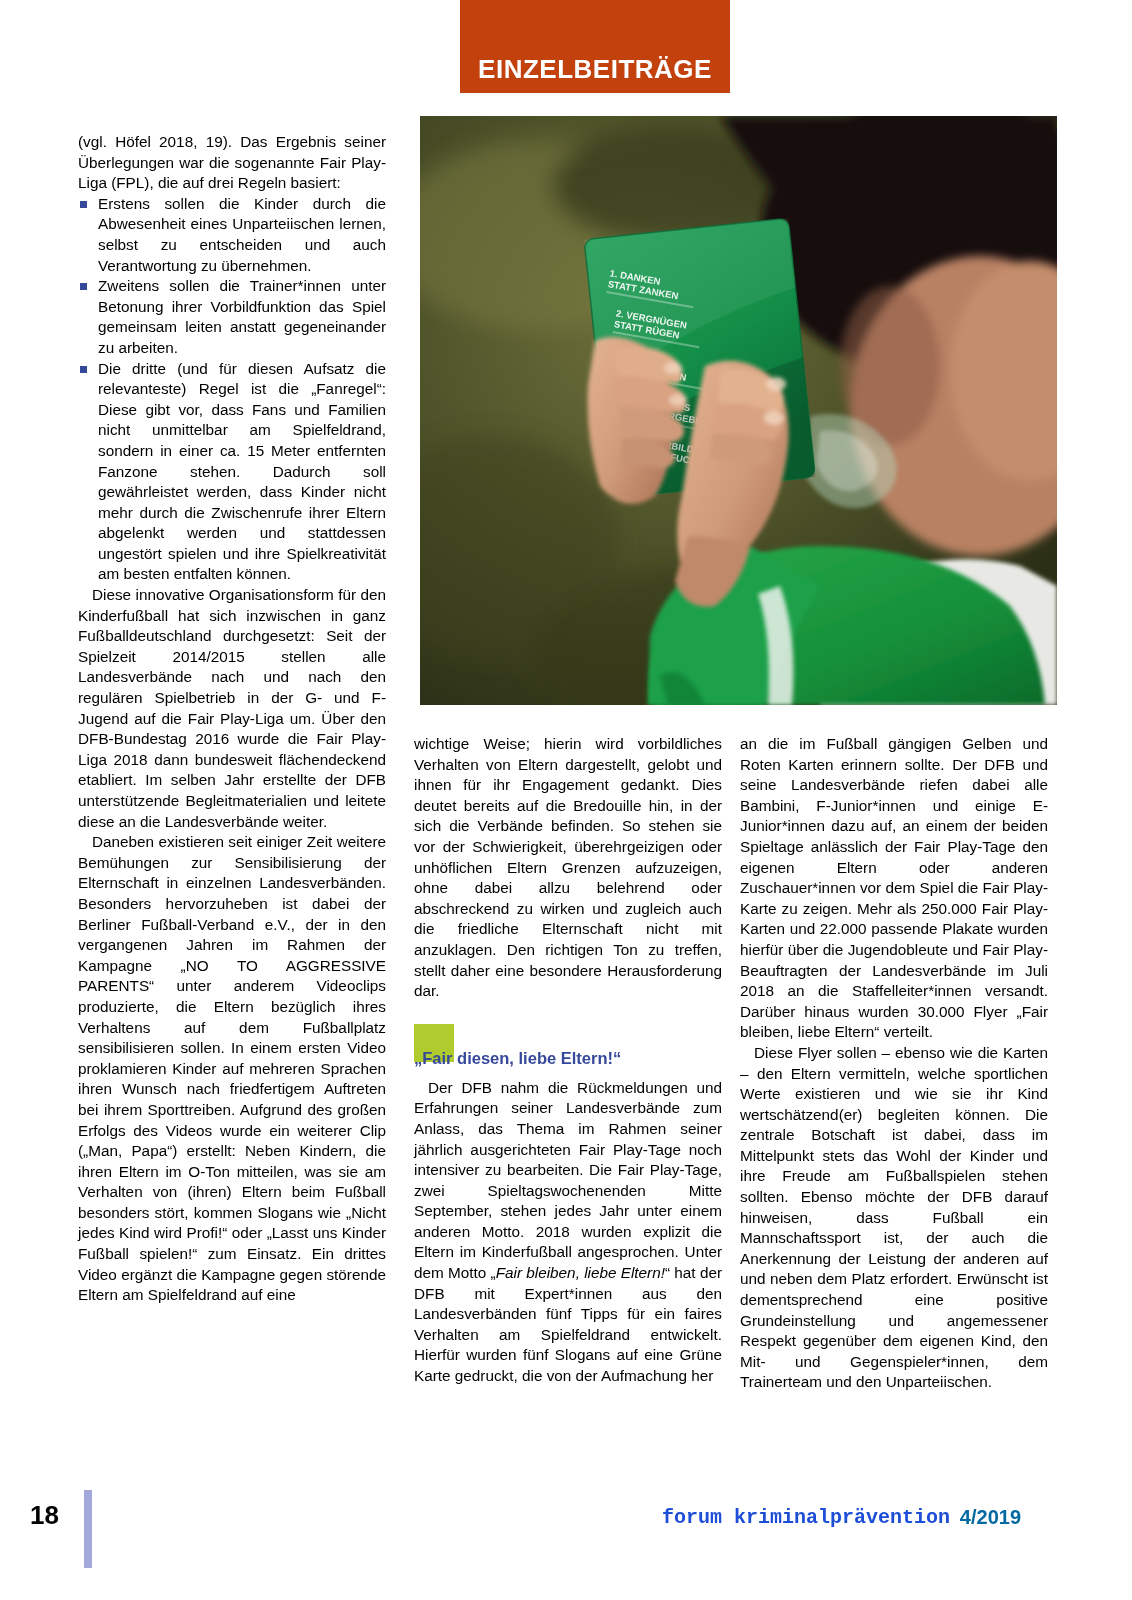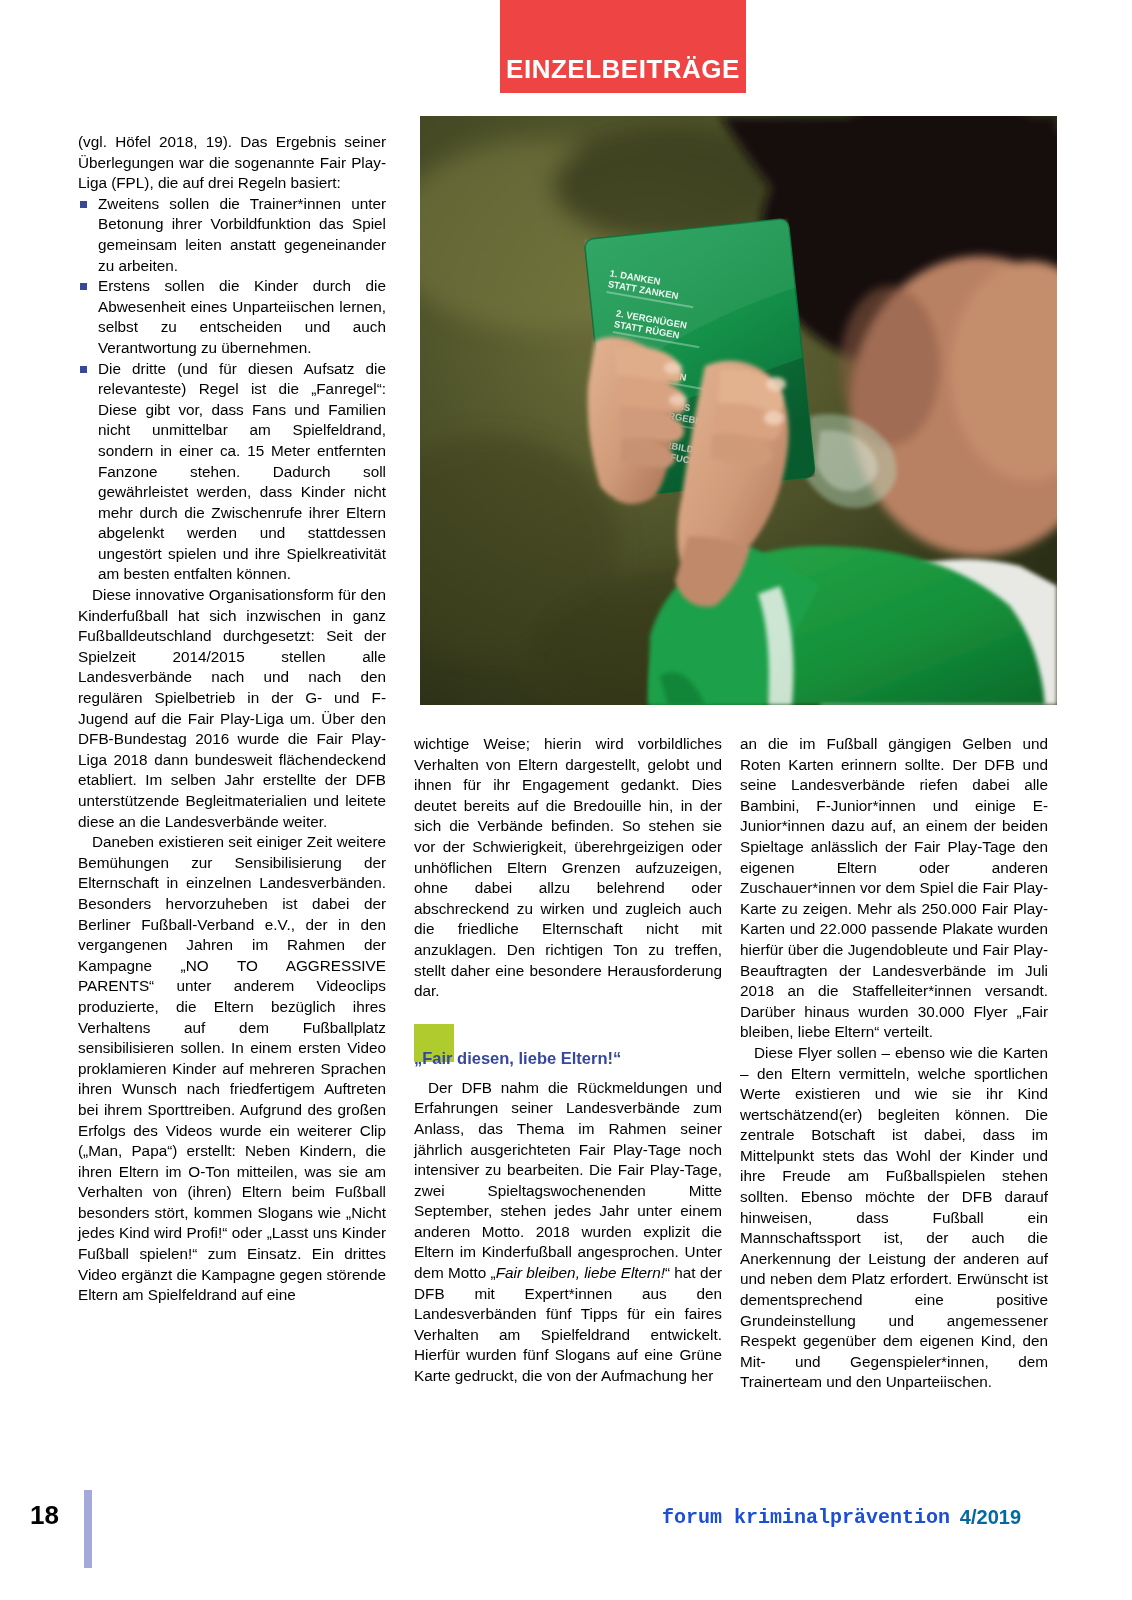--- a/index.html
+++ b/index.html
@@ -13,24 +13,23 @@
     font-family: "DejaVu Sans", sans-serif;
     position: relative;
     overflow: hidden;
   }
 
   
   #header-banner {
     position: absolute;
     left: 460px;
     top: 0;
-    width: 246px;
+    width: 270px;
     height: 93px;
-    background: #ef4444;
-    margin-left: 40px;
+    background: #c2410c;
   }
   #header-banner-title {
     position: absolute;
     left: 0;
     right: 0;
     bottom: 8px;
     text-align: center;
     color: #ffffff;
     font-family: "Liberation Sans", sans-serif;
     font-weight: bold;
@@ -321,25 +320,25 @@
 </div>
 
 <div id="page-body">
 
   <div class="col" id="col-left">
     <p class="body">(vgl. Höfel 2018, 19). Das Ergebnis seiner Überlegungen war die sogenannte Fair Play-Liga (FPL), die auf drei Regeln basiert:</p>
 
     <ul class="rules">
       <li>
         <span class="bullet-sq"></span>
-        <span>Zweitens sollen die Trainer*innen unter Betonung ihrer Vorbildfunktion das Spiel gemeinsam leiten anstatt gegeneinander zu arbeiten.</span>
+        <span>Erstens sollen die Kinder durch die Abwesenheit eines Unparteiischen lernen, selbst zu entscheiden und auch Verantwortung zu übernehmen.</span>
       </li>
       <li>
         <span class="bullet-sq"></span>
-        <span>Erstens sollen die Kinder durch die Abwesenheit eines Unparteiischen lernen, selbst zu entscheiden und auch Verantwortung zu übernehmen.</span>
+        <span>Zweitens sollen die Trainer*innen unter Betonung ihrer Vorbildfunktion das Spiel gemeinsam leiten anstatt gegeneinander zu arbeiten.</span>
       </li>
       <li>
         <span class="bullet-sq"></span>
         <span>Die dritte (und für diesen Aufsatz die relevanteste) Regel ist die „Fanregel“: Diese gibt vor, dass Fans und Familien nicht unmittelbar am Spielfeldrand, sondern in einer ca. 15 Meter entfernten Fanzone stehen. Dadurch soll gewährleistet werden, dass Kinder nicht mehr durch die Zwischenrufe ihrer Eltern abgelenkt werden und stattdessen ungestört spielen und ihre Spielkreativität am besten entfalten können.</span>
       </li>
     </ul>
 
     <p class="body indent">Diese innovative Organisationsform für den Kinderfußball hat sich inzwischen in ganz Fußballdeutschland durchgesetzt: Seit der Spielzeit 2014/2015 stellen alle Landesverbände nach und nach den regulären Spielbetrieb in der G- und F-Jugend auf die Fair Play-Liga um. Über den DFB-Bundestag 2016 wurde die Fair Play-Liga 2018 dann bundesweit flächendeckend etabliert. Im selben Jahr erstellte der DFB unterstützende Begleitmaterialien und leitete diese an die Landesverbände weiter.</p>
 
     <p class="body indent">Daneben existieren seit einiger Zeit weitere Bemühungen zur Sensibilisierung der Elternschaft in einzelnen Landesverbänden. Besonders hervorzuheben ist dabei der Berliner Fußball-Verband e.V., der in den vergangenen Jahren im Rahmen der Kampagne „NO TO AGGRESSIVE PARENTS“ unter anderem Videoclips produzierte, die Eltern bezüglich ihres Verhaltens auf dem Fußballplatz sensibilisieren sollen. In einem ersten Video proklamieren Kinder auf mehreren Sprachen ihren Wunsch nach friedfertigem Auftreten bei ihrem Sporttreiben. Aufgrund des großen Erfolgs des Videos wurde ein weiterer Clip („Man, Papa“) erstellt: Neben Kindern, die ihren Eltern im O-Ton mitteilen, was sie am Verhalten von (ihren) Eltern beim Fußball besonders stört, kommen Slogans wie „Nicht jedes Kind wird Profi!“ oder „Lasst uns Kinder Fußball spielen!“ zum Einsatz. Ein drittes Video ergänzt die Kampagne gegen störende Eltern am Spielfeldrand auf eine</p>

